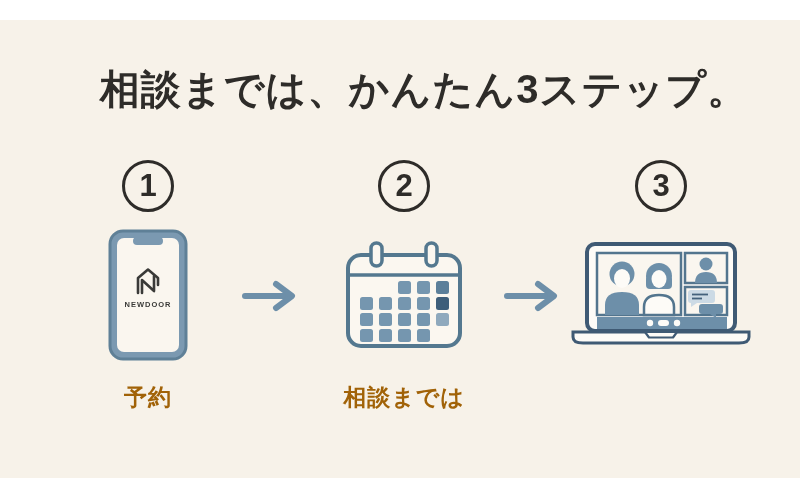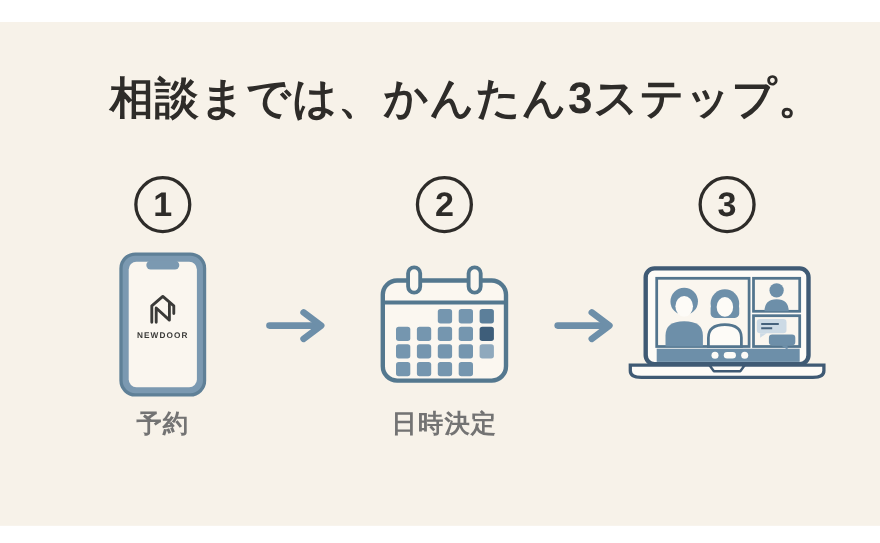--- a/index.html
+++ b/index.html
@@ -28,22 +28,22 @@
   .badge {
     width: 52px; height: 52px; border: 3px solid #2e2c29; border-radius: 50%;
     display: flex; align-items: center; justify-content: center;
     font-size: 31px; font-weight: 800; color: #2e2c29; background: transparent;
   }
   .icon-box {
     height: 150px; margin-top: 8px;
     display: flex; align-items: center; justify-content: center;
   }
   .step-label {
-    margin-top: 0; font-size: 23px; font-weight: 800;
-    color: #737373; letter-spacing: 1px; white-space: nowrap;
+    margin-top: 12px; font-size: 23px; font-weight: 800;
+    color: #a16207; letter-spacing: 1px; white-space: nowrap;
   }
   .arrow {
     position: absolute; top: 256px; width: 60px; height: 40px;
   }
   .arrow1 { left: 240px; }
   .arrow2 { left: 502px; }
   svg { display: block; }
   .newdoor-text {
     font-family: "Liberation Sans", "DejaVu Sans", sans-serif;
     font-size: 7.5px; font-weight: 700; letter-spacing: 1px; fill: #3a3a38;
@@ -103,21 +103,21 @@
           <rect x="54" y="73" width="13" height="13" rx="2.5" fill="#7596af"></rect>
           <rect x="73" y="73" width="13" height="13" rx="2.5" fill="#7596af"></rect>
           <rect x="92" y="73" width="13" height="13" rx="2.5" fill="#8fa9bd"></rect>
 
           <rect x="16" y="89" width="13" height="13" rx="2.5" fill="#7596af"></rect>
           <rect x="35" y="89" width="13" height="13" rx="2.5" fill="#7596af"></rect>
           <rect x="54" y="89" width="13" height="13" rx="2.5" fill="#7596af"></rect>
           <rect x="73" y="89" width="13" height="13" rx="2.5" fill="#7596af"></rect>
         </svg>
       </div>
-      <div class="step-label">日時決定</div>
+      <div class="step-label">相談までは</div>
     </div>
 
     <svg class="arrow arrow2" viewBox="0 0 60 40">
       <line x1="5" y1="20" x2="46" y2="20" stroke="#6d8fa9" stroke-width="6" stroke-linecap="round"></line>
       <polyline points="36,8 52,20 36,32" fill="none" stroke="#6d8fa9" stroke-width="6" stroke-linecap="round" stroke-linejoin="round"></polyline>
     </svg>
 
     <div class="step step3">
       <div class="badge">3</div>
       <div class="icon-box">

